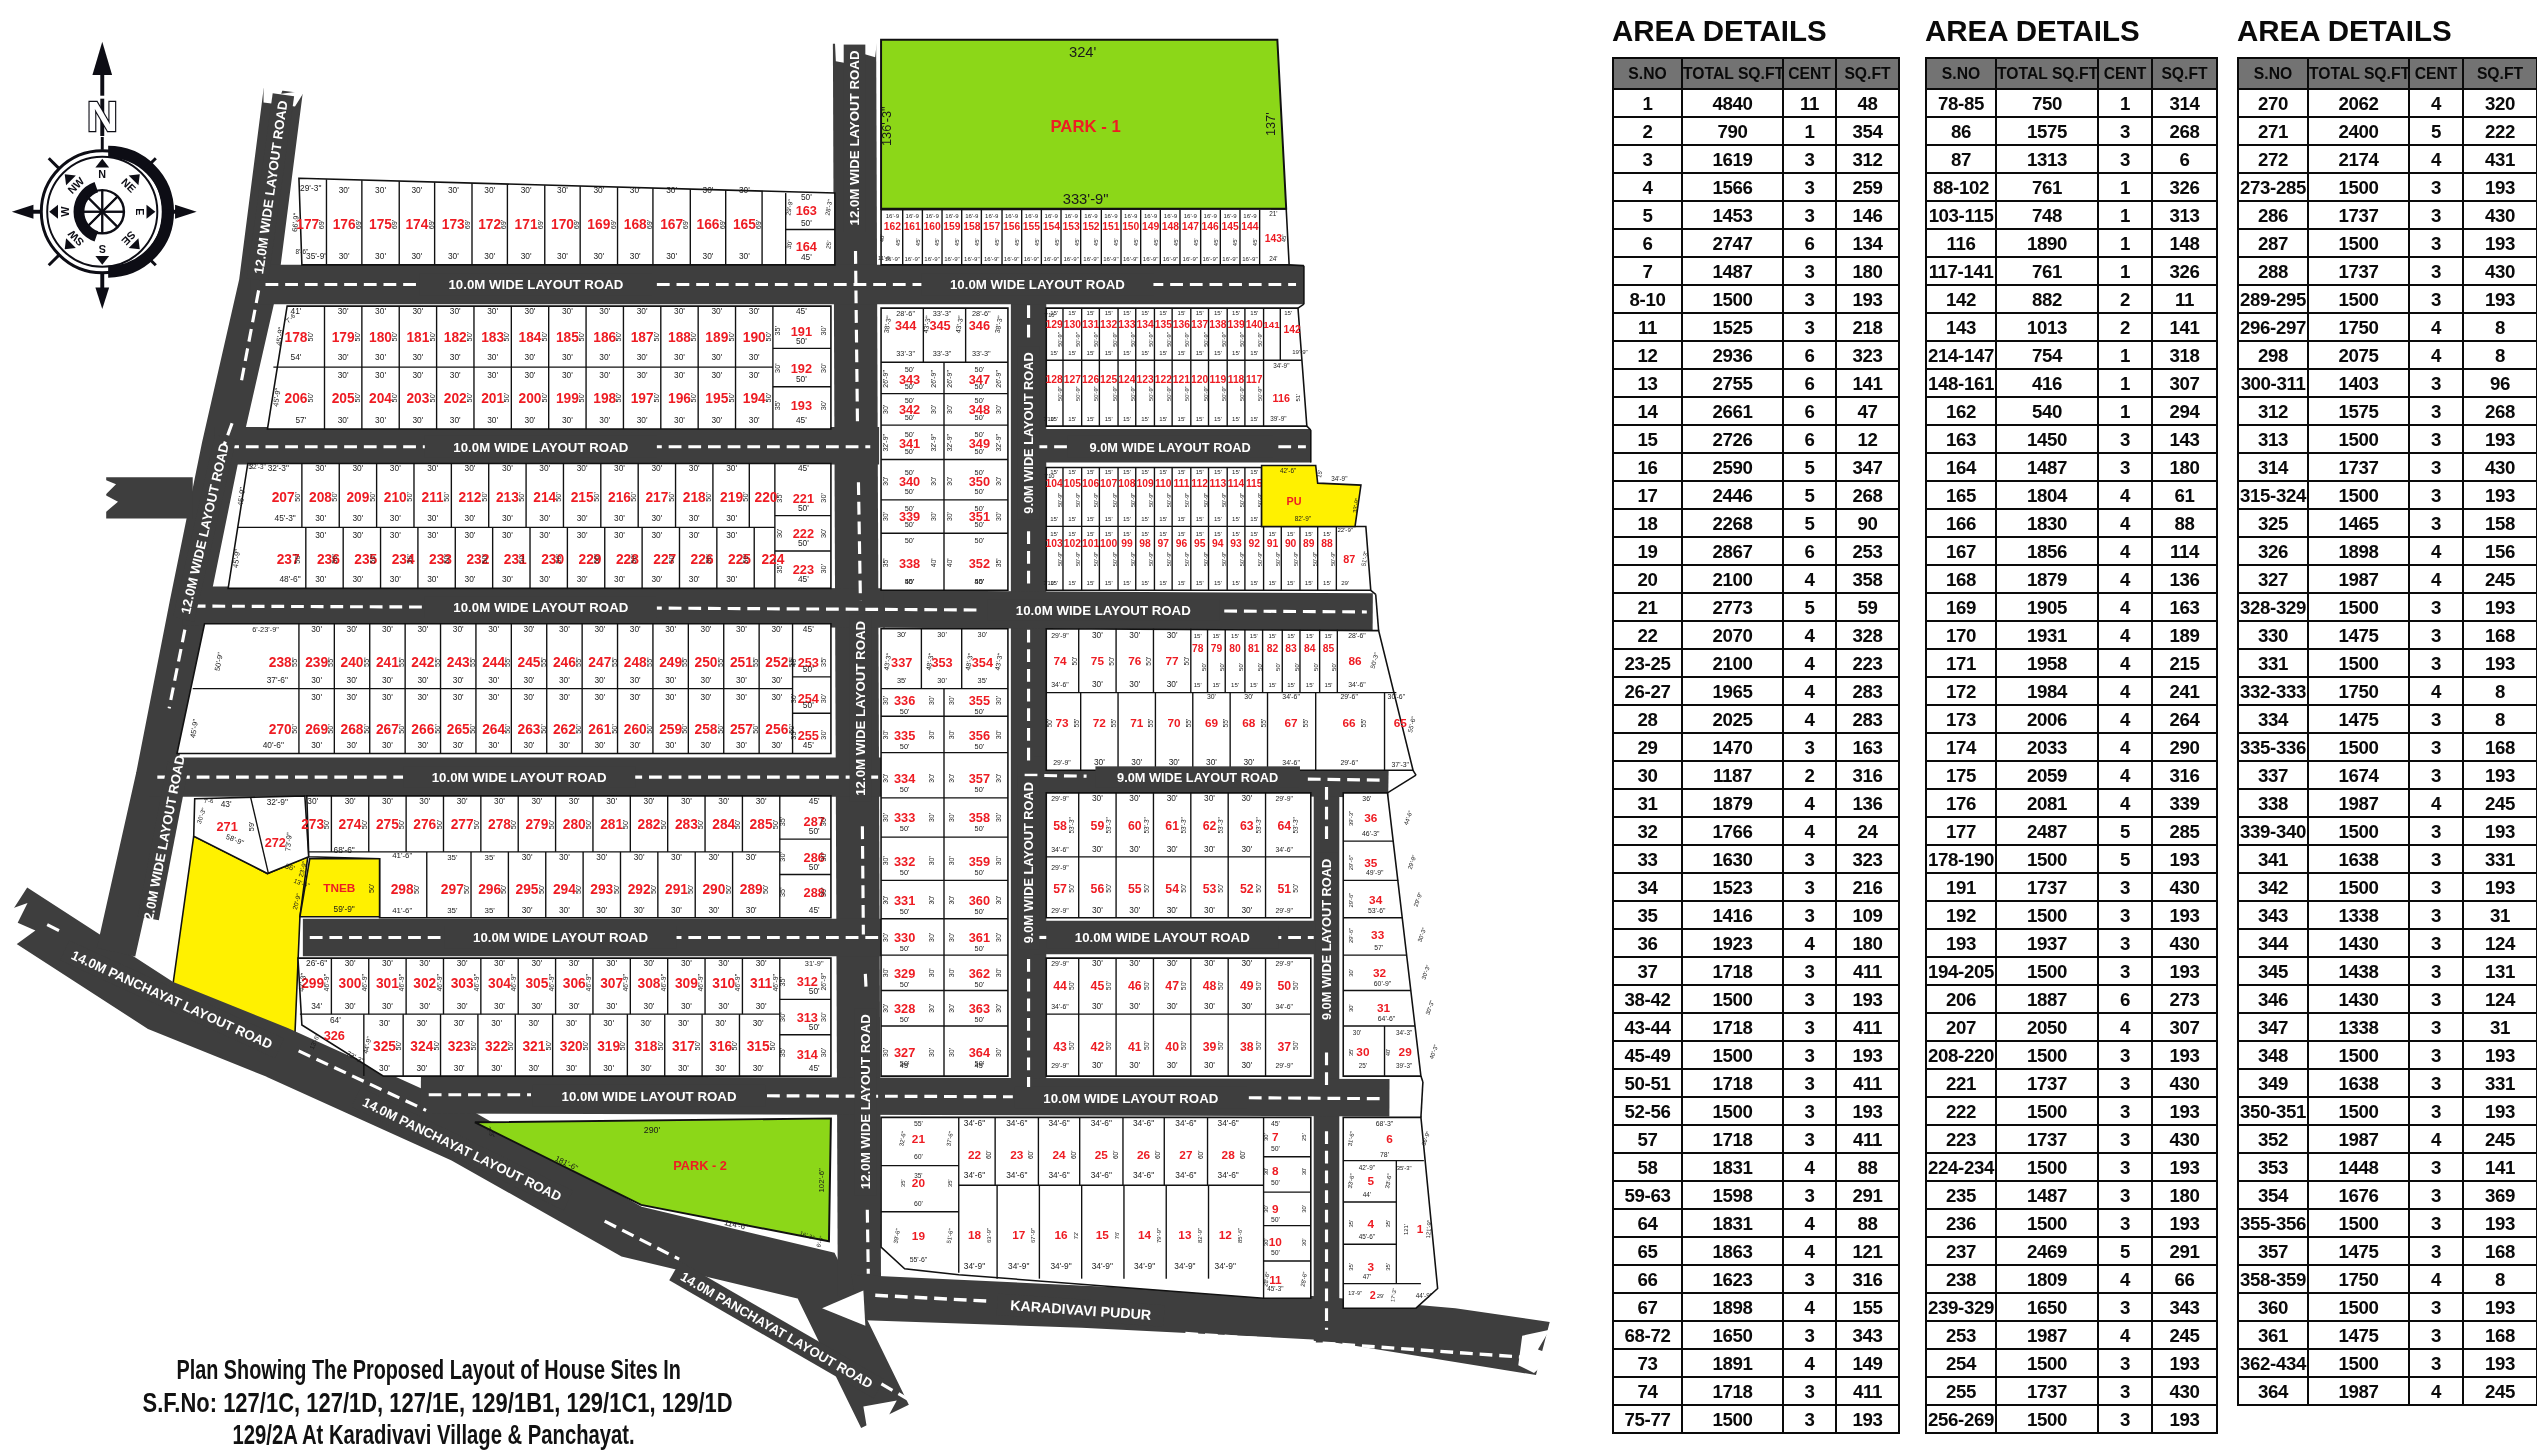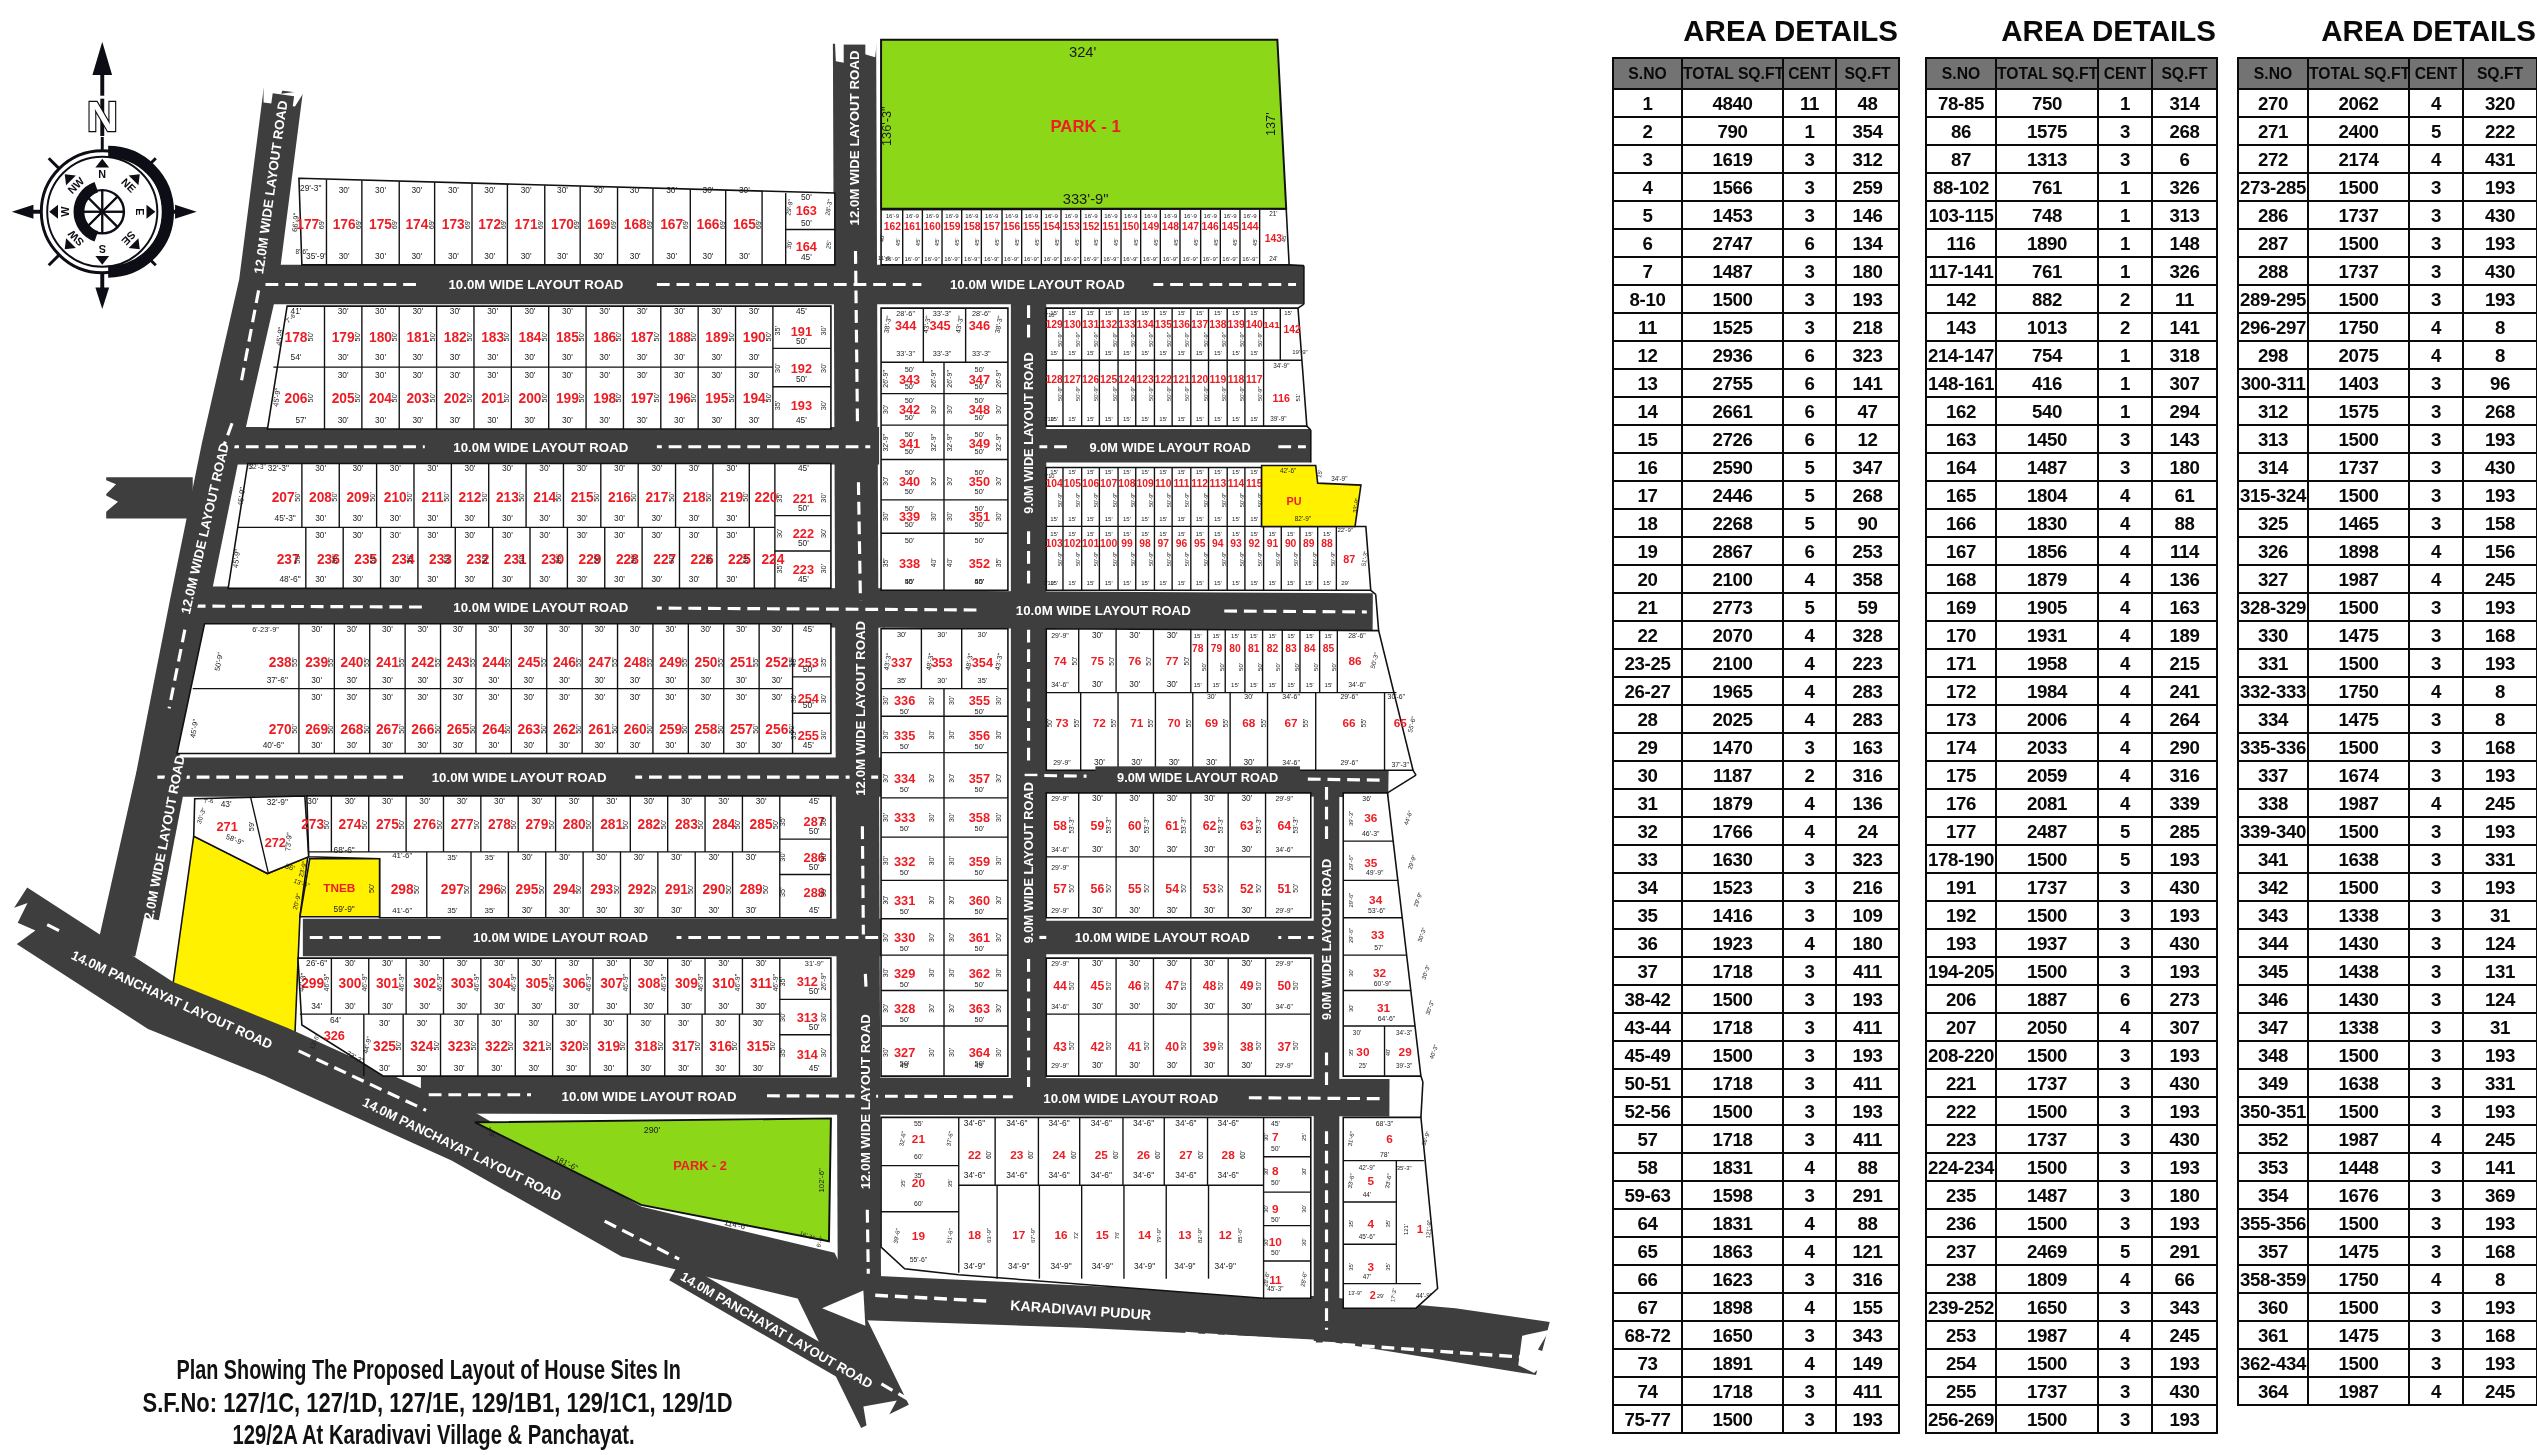--- a/index.html
+++ b/index.html
@@ -1,19 +1,19 @@
 <!DOCTYPE html>
 <html><head><meta charset="utf-8">
 <style>
 html,body{margin:0;padding:0;background:#fff}
 body{width:2538px;height:1456px;font-family:"Liberation Sans",sans-serif}
 #page{position:relative;width:2538px;height:1456px;overflow:hidden;background:#fff}
 #map{position:absolute;left:0;top:0}
 .tw{position:absolute;top:15.7px}
-.tt{font-weight:bold;font-size:29.5px;line-height:29.5px;text-align:right;color:#0a0a0a;margin:0 0 11.8px}
+.tt{font-weight:bold;font-size:29.5px;line-height:29.5px;text-align:left;color:#0a0a0a;margin:0 0 11.8px}
 table{border-collapse:collapse;table-layout:fixed}
 th,td{border:2px solid #0a0a0a;text-align:center;font-weight:bold;color:#0a0a0a;padding:0;overflow:hidden;white-space:nowrap}
 tr.hd th{background:#737373;height:29.5px;font-size:15.7px}
 td{height:26px;font-size:18.7px;line-height:25.6px;letter-spacing:-0.4px}
 </style></head>
 <body>
 <div id="page">
     <svg id="map" width="1593" height="1456" viewBox="0 0 1620 1480">
       <style>text{font-family:"Liberation Sans",sans-serif}.n{fill:#ee1c23;font-weight:bold;text-anchor:middle}.d{fill:#1a1a1a;text-anchor:middle}.rl{fill:#fff;font-weight:bold;text-anchor:middle}.pk{fill:#ee1c23;font-weight:bold;text-anchor:middle}.bt{fill:#111;font-weight:bold;text-anchor:middle}</style>
       <rect width="1620" height="1480" fill="#fff"></rect>
@@ -2665,21 +2665,21 @@
             <td>5</td>
             <td>291</td>
           </tr>
           <tr>
             <td>238</td>
             <td>1809</td>
             <td>4</td>
             <td>66</td>
           </tr>
           <tr>
-            <td>239-252</td>
+            <td>239-329</td>
             <td>1650</td>
             <td>3</td>
             <td>343</td>
           </tr>
           <tr>
             <td>253</td>
             <td>1987</td>
             <td>4</td>
             <td>245</td>
           </tr>

